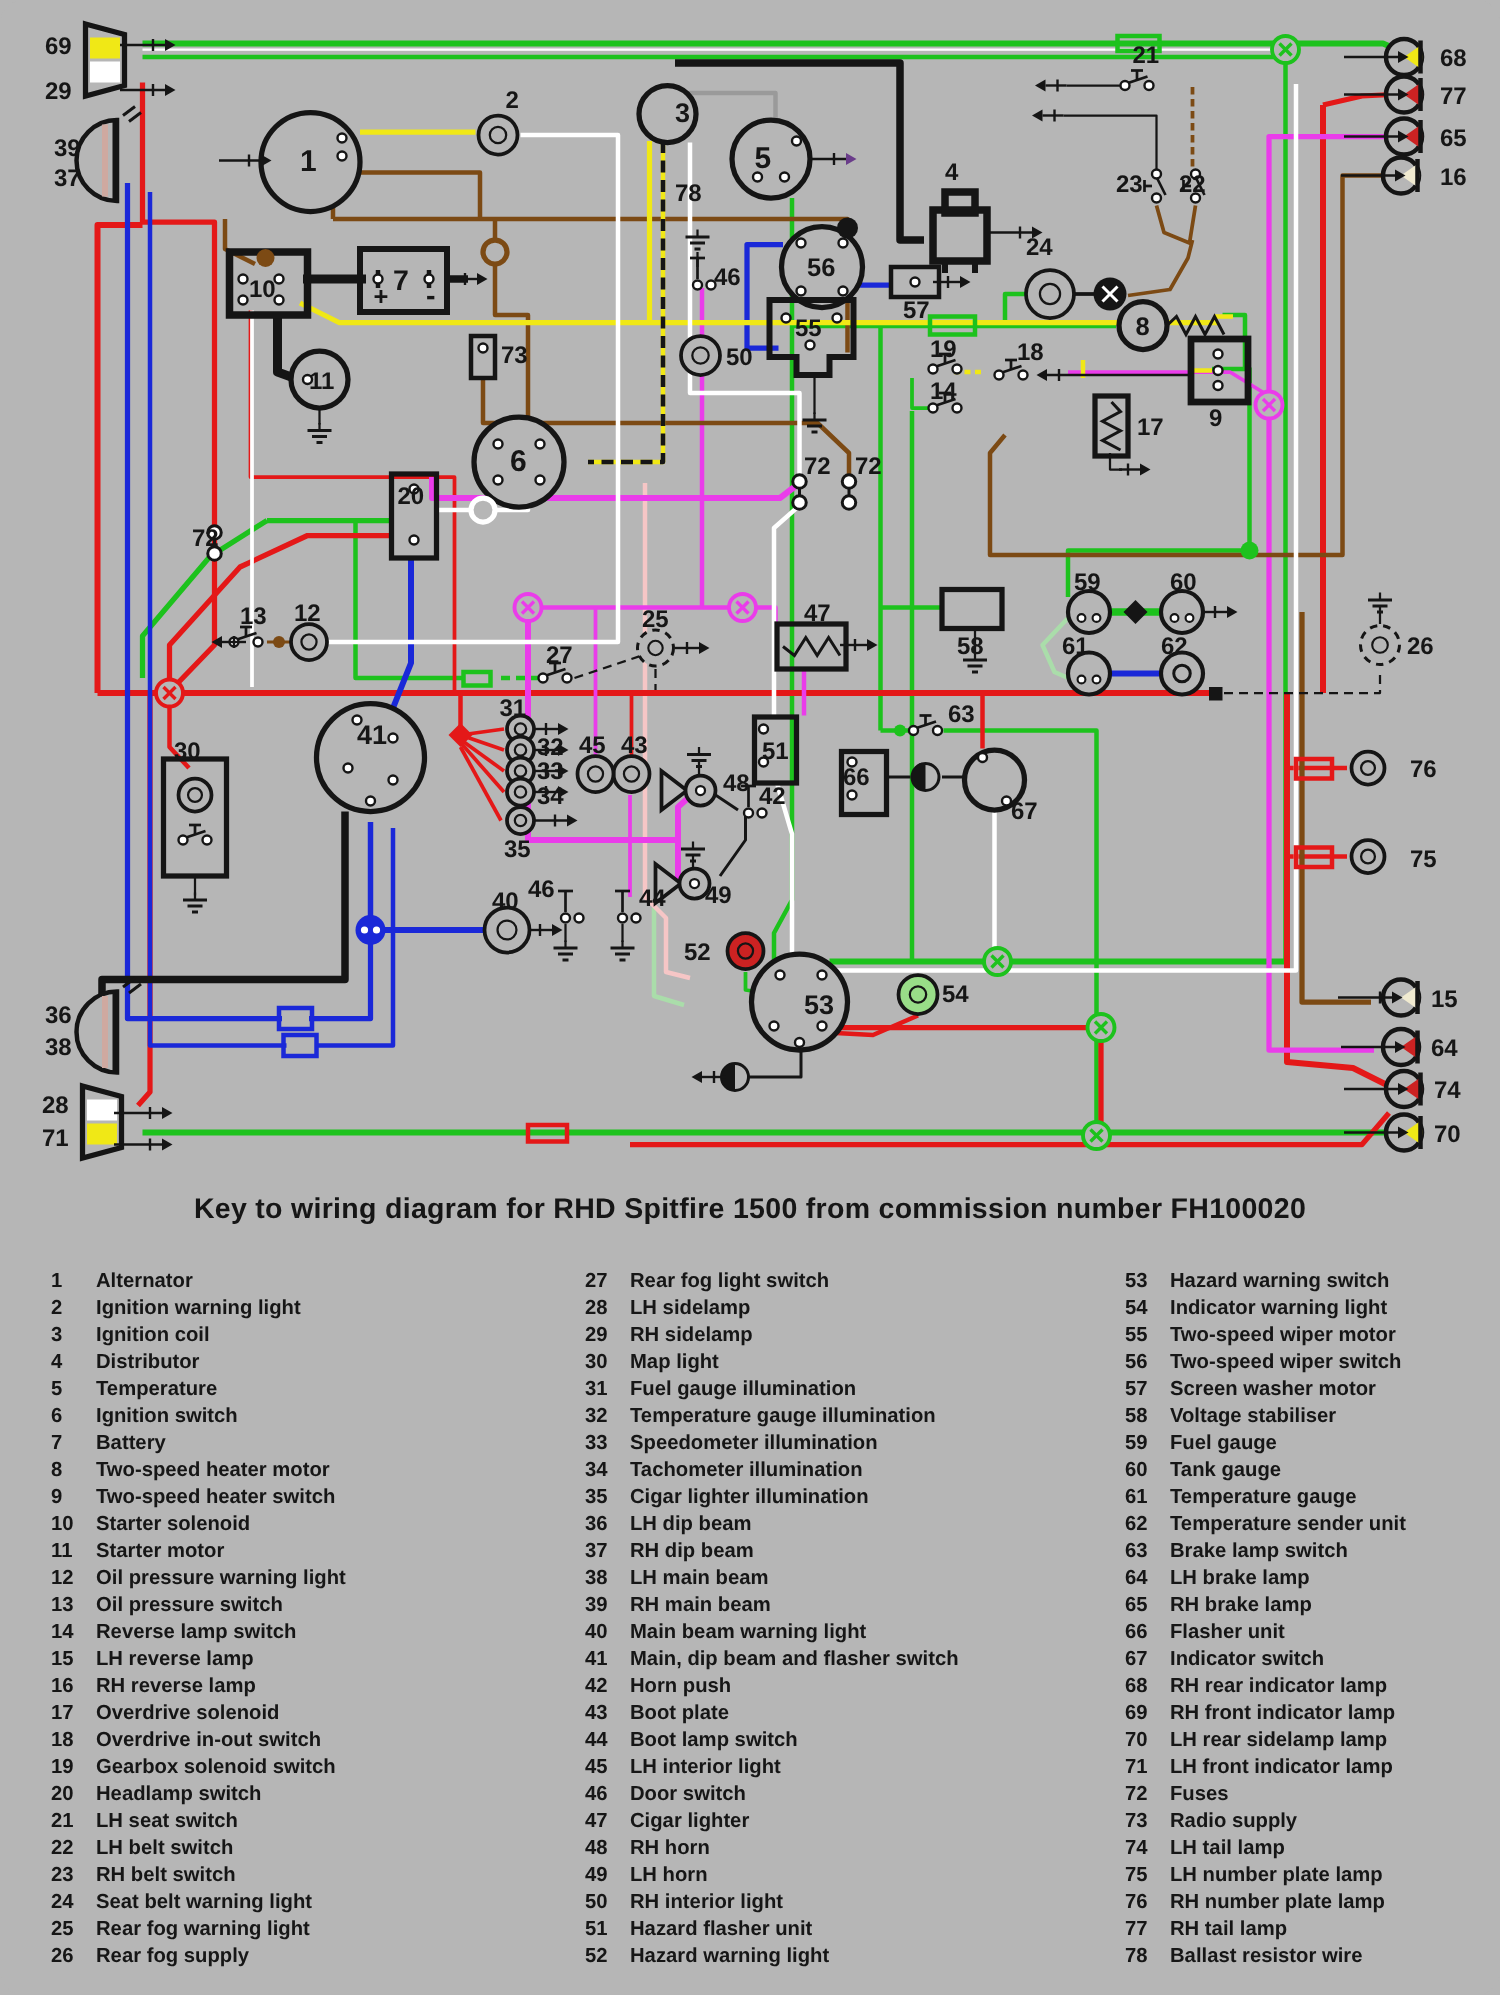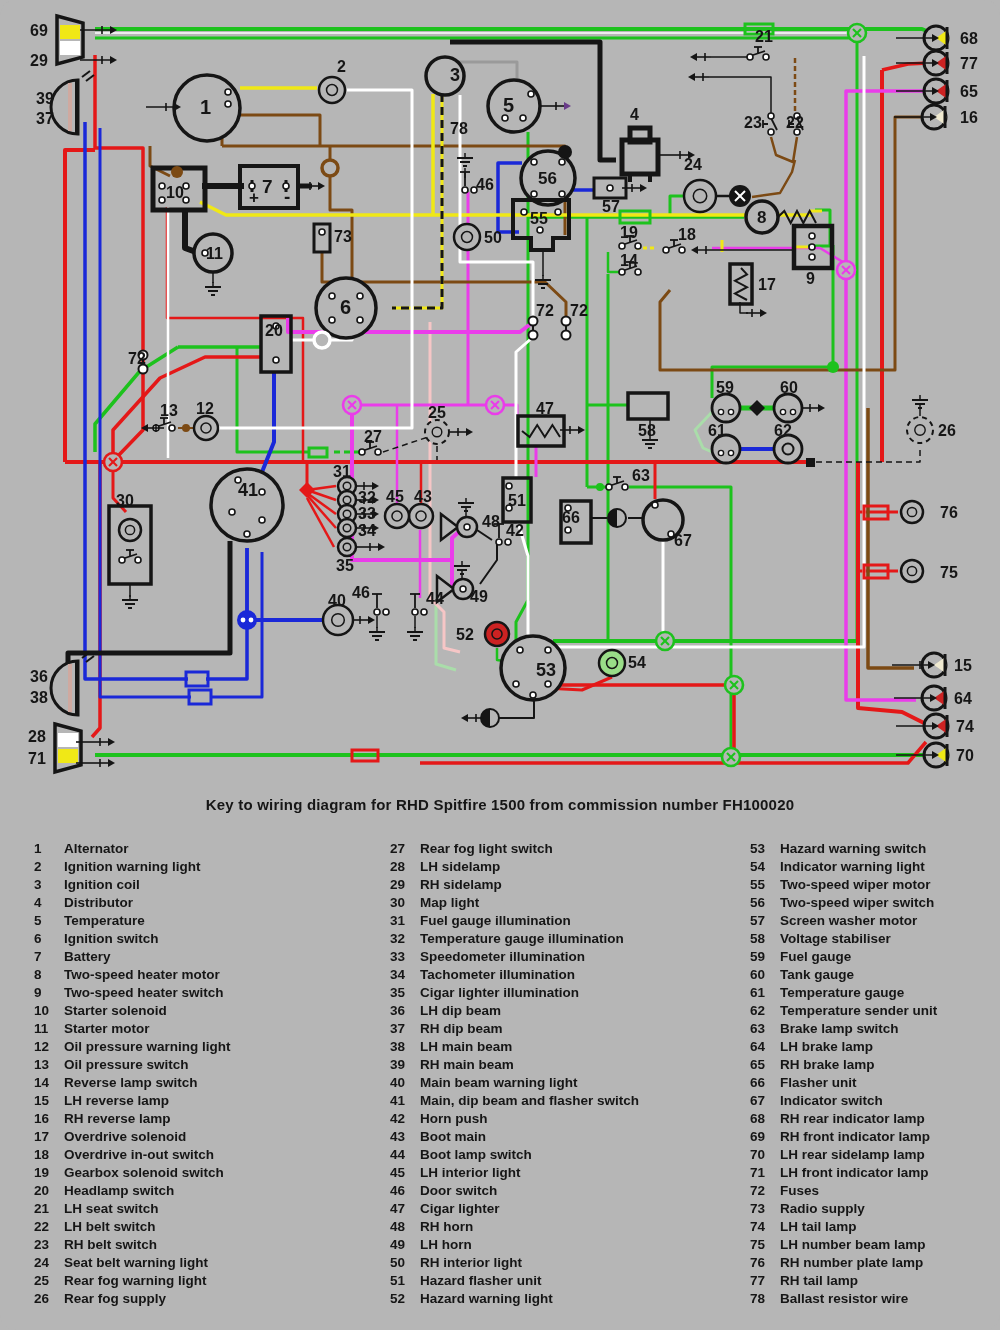--- a/index.html
+++ b/index.html
@@ -1,19 +1,19 @@
 <!DOCTYPE html>
 <html><head>
 <meta charset="utf-8">
 <style>
   html,body{margin:0;padding:0;}
   body{background:#b6b6b6;font-family:"Liberation Sans", sans-serif;}
   .page{position:relative;width:1000px;height:1330px;background:#b6b6b6;overflow:hidden;border-radius:16px;}
   #diagram{display:block;}
-  .title{width:1000px;text-align:center;font-size:15px;font-weight:bold;color:#161616;
+  .title{width:1000px;text-align:center;font-size:19px;font-weight:bold;color:#161616;
          margin-top:16px;letter-spacing:.2px;}
   .key{display:flex;padding:26px 0 0 34px;color:#161616;}
   .kcol{display:flex;flex-direction:column;}
   .kcol1{width:356px;}
   .kcol2{width:360px;}
   .kcol3{width:240px;}
   .krow{display:flex;height:18px;align-items:center;}
   .knum{width:30px;font-size:13.5px;font-weight:bold;flex:none;}
   .klabel{font-size:13.5px;font-weight:bold;white-space:nowrap;}
 </style>
@@ -839,21 +839,21 @@
         <div class="krow">
           <span class="knum">41</span>
           <span class="klabel">Main, dip beam and flasher switch</span>
         </div>
         <div class="krow">
           <span class="knum">42</span>
           <span class="klabel">Horn push</span>
         </div>
         <div class="krow">
           <span class="knum">43</span>
-          <span class="klabel">Boot main</span>
+          <span class="klabel">Boot plate</span>
         </div>
         <div class="krow">
           <span class="knum">44</span>
           <span class="klabel">Boot lamp switch</span>
         </div>
         <div class="krow">
           <span class="knum">45</span>
           <span class="klabel">LH interior light</span>
         </div>
         <div class="krow">
@@ -969,21 +969,21 @@
         <div class="krow">
           <span class="knum">73</span>
           <span class="klabel">Radio supply</span>
         </div>
         <div class="krow">
           <span class="knum">74</span>
           <span class="klabel">LH tail lamp</span>
         </div>
         <div class="krow">
           <span class="knum">75</span>
-          <span class="klabel">LH number beam lamp</span>
+          <span class="klabel">LH number plate lamp</span>
         </div>
         <div class="krow">
           <span class="knum">76</span>
           <span class="klabel">RH number plate lamp</span>
         </div>
         <div class="krow">
           <span class="knum">77</span>
           <span class="klabel">RH tail lamp</span>
         </div>
         <div class="krow">

